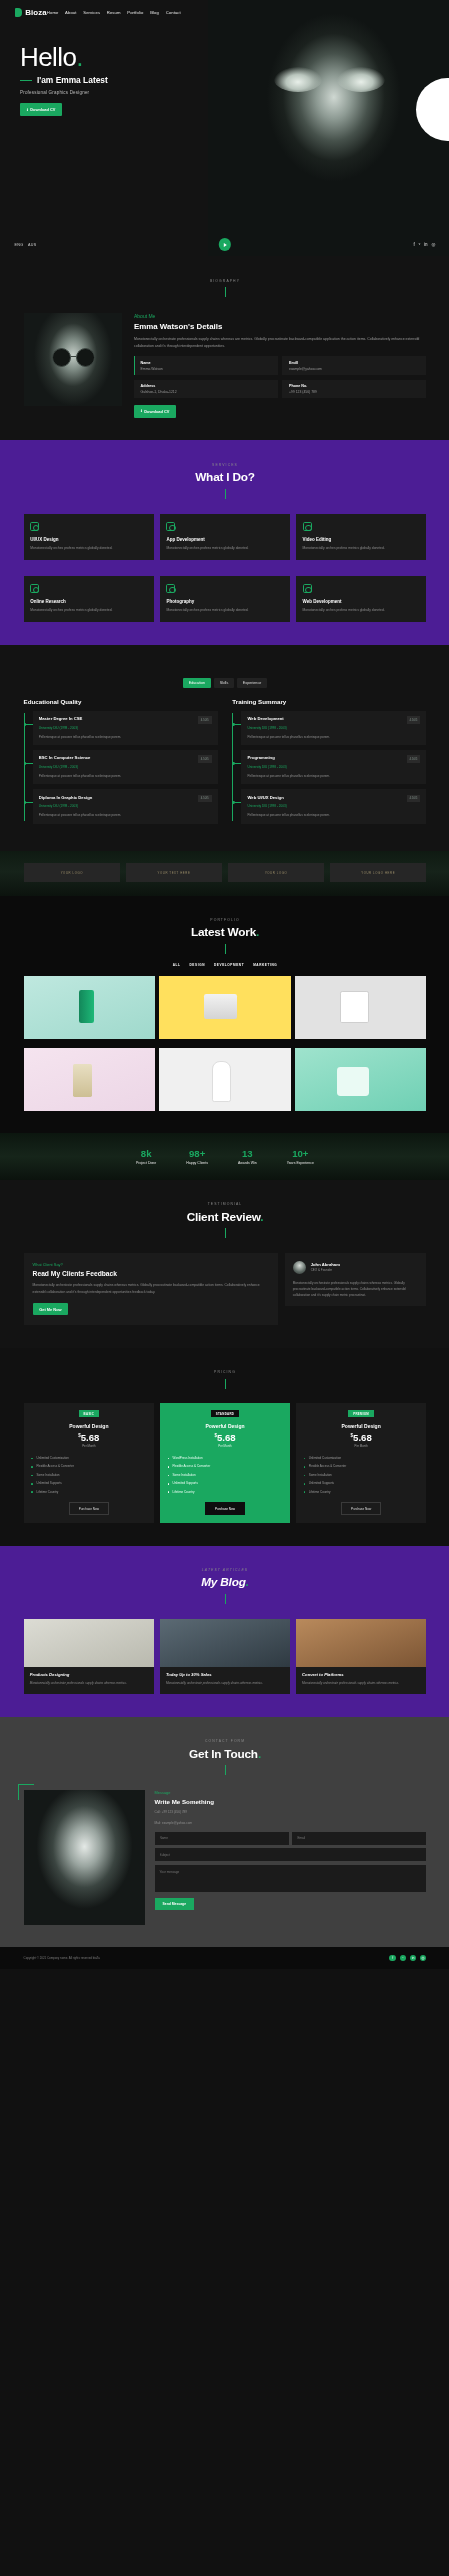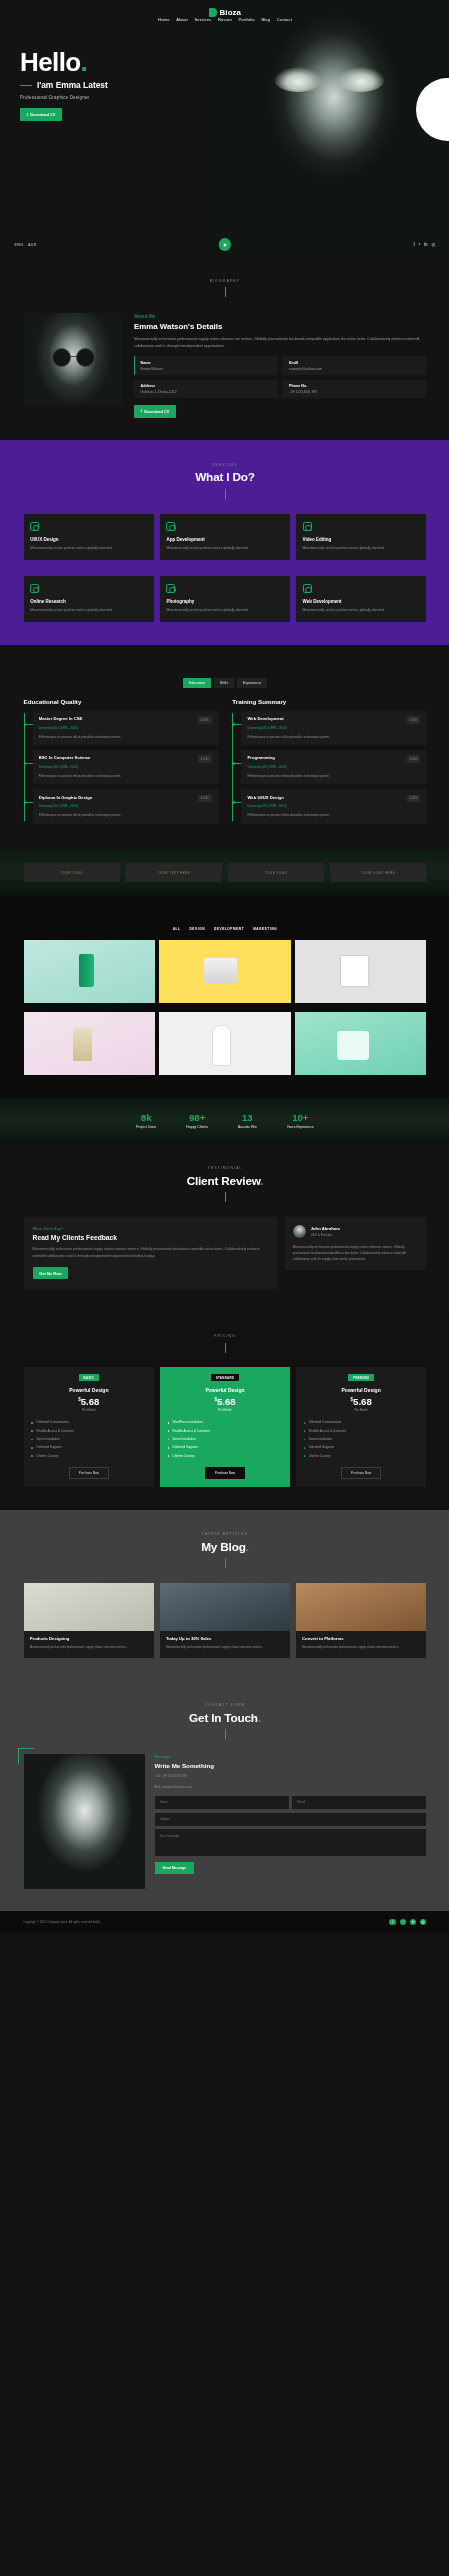--- a/index.html
+++ b/index.html
@@ -30,35 +30,35 @@
     content:""; position:absolute; left:129px; top:67px; width:48px; height:25px;
     background:radial-gradient(ellipse at 50% 60%, #e8efe9 0%, #b9c5bd 35%, rgba(60,70,65,0) 72%);
     border-radius:50%;
   }
   .hero-circle{
     position:absolute; right:-29px; top:78px; width:63px; height:63px;
     border-radius:50%; background:#ffffff;
   }
   .navbar{
     position:relative; z-index:5; display:flex; align-items:center;
-    padding:7.9px 14.6px 0 14.6px;flex-direction:column;
+    padding:7.9px 14.6px 0 14.6px;
   }
   .logo{ display:flex; align-items:center; gap:2.8px; }
   .logo-mark{
     width:7.9px; height:9px; background:#1aa860;
     border-radius:1.1px 3.9px 3.9px 1.1px; display:inline-block;
   }
   .logo-text{ font-size:7.9px; font-weight:700; letter-spacing:0.1px; }
   .nav-links{ display:flex; gap:6.7px; }
   .nav-links a{
     color:#e8e8e8; font-size:4.2px; text-decoration:none; letter-spacing:0.1px;
   }
   .hero-body{ position:relative; z-index:4; padding:27px 0 0 20px; }
   .hello{
-    font-size:26px; font-weight:700; line-height:1; letter-spacing:-0.6px;
+    font-size:26px; font-weight:400; line-height:1; letter-spacing:-0.6px;
   }
   .hello .dot{ color:#1aa860; }
   .iam{
     margin-top:5.6px; display:flex; align-items:center; gap:4.5px;
     font-size:8.4px; font-weight:700;
   }
   .iam .dash{ width:12.4px; height:1.1px; background:#1aa860; display:inline-block; }
   .hero-sub{ margin-top:5px; font-size:4.5px; color:#bdbdbd; letter-spacing:0.2px; }
   .btn-green{
     display:inline-flex; align-items:center; gap:2.2px; margin-top:7.9px;
@@ -268,21 +268,21 @@
     border-radius:50%; background:#1aa860;
   }
   .price-card.featured .price-list li:before{ background:#ffffff; }
   .price-btn{
     margin-top:6.7px; display:inline-block; font-size:3.1px; padding:3.4px 9px;
     border:0.6px solid #3a3a3a; color:#ddd; cursor:pointer; background:none;
   }
   .price-card.featured .price-btn{ background:#0e0e0e; border-color:#0e0e0e; color:#fff; }
 
   
-  .blog{ background:#404040; }
+  .blog{ background:#4c1d95;font-style:italic; }
   .blog-row{
     display:grid; grid-template-columns:repeat(3,1fr); gap:5.6px;
     padding:0 23.6px; margin-top:14.6px;
   }
   .blog-card{ background:#1b1b1b; }
   .blog-img{ height:48px; }
   .b1{ background:linear-gradient(160deg,#dcdcd4,#b9b9ae); }
   .b2{ background:linear-gradient(160deg,#5b6a74,#2f3a42); }
   .b3{ background:linear-gradient(160deg,#b98a5c,#7c5534); }
   .blog-body{ padding:5.6px 6.2px 7.9px; }
@@ -543,20 +543,27 @@
   <section class="brands">
     <div class="brand-row">
       <div class="brand">YOUR LOGO</div>
       <div class="brand">YOUR TEXT HERE</div>
       <div class="brand">YOUR LOGO</div>
       <div class="brand">YOUR LOGO HERE</div>
     </div>
   </section>
 
   <section class="section portfolio">
+    <div class="sec-head">
+      <div class="sec-eyebrow">PORTFOLIO</div>
+      <div class="sec-title">
+        <span>Latest Work</span><span class="dot">.</span>
+      </div>
+      <div class="sec-bar"></div>
+    </div>
     <div class="filters">
       <button class="filter active">ALL</button>
       <button class="filter">DESIGN</button>
       <button class="filter">DEVELOPMENT</button>
       <button class="filter">MARKETING</button>
     </div>
     <div class="grid3">
       <div class="pf pf1"></div>
       <div class="pf pf2"></div>
       <div class="pf pf3"></div>

